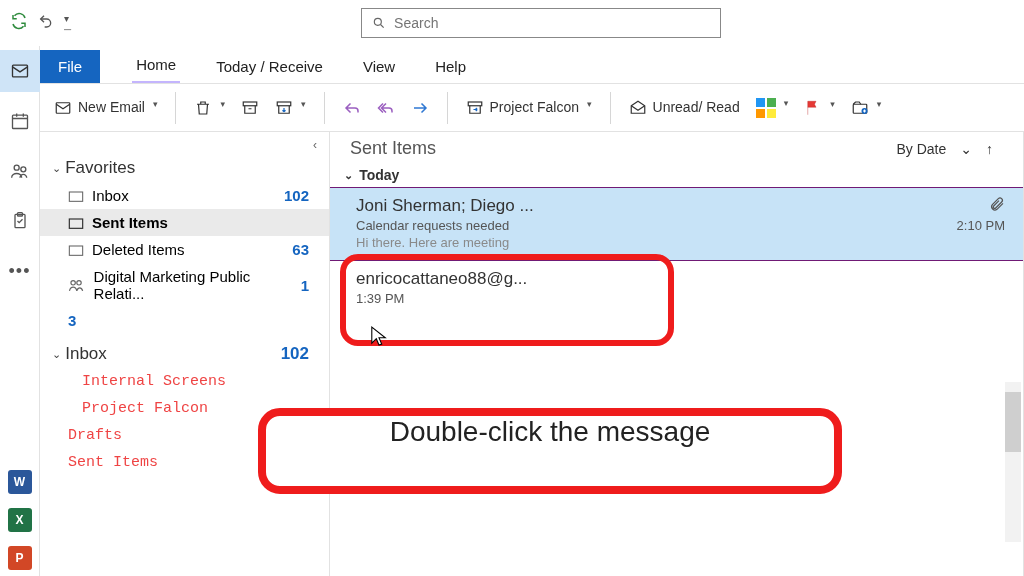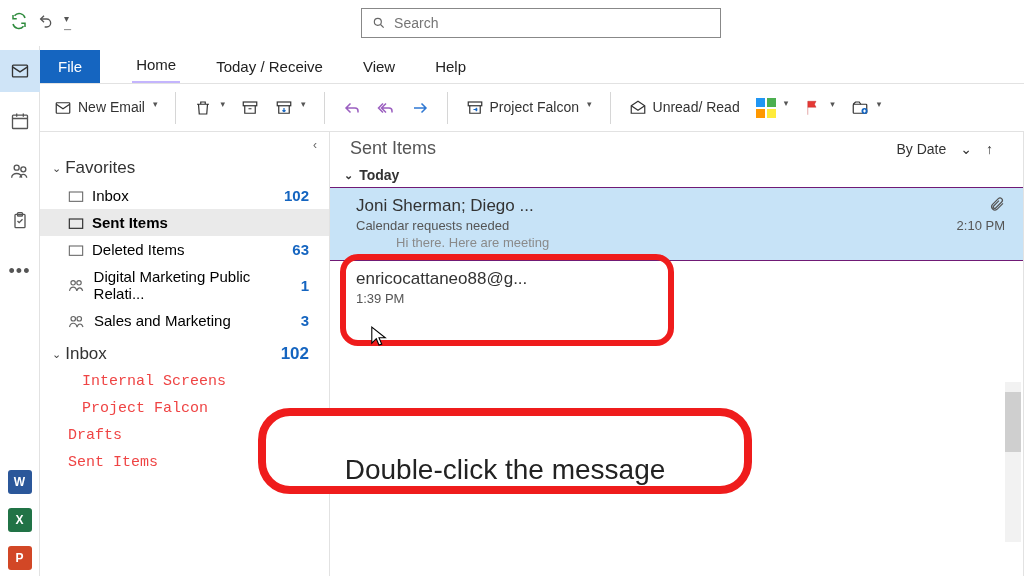--- a/index.html
+++ b/index.html
@@ -70,36 +70,36 @@
   .list-head { display:flex; align-items:center; justify-content:space-between; padding:6px 30px 4px 20px; }
   .list-title { font-size:18px; color:#555; }
   .list-sort { display:flex; align-items:center; gap:14px; font-size:14px; color:#333; cursor:pointer; }
   .grp-row { display:flex; align-items:center; gap:6px; padding:4px 14px; font-size:14px; font-weight:600; color:#333; }
   .grp-row .chev { font-size:11px; }
 
   .msg { padding:8px 18px 10px 26px; cursor:pointer; border-top:1px solid #701a75; position:relative; }
   .msg .line1 { display:flex; justify-content:space-between; align-items:center; }
   .msg .from { font-size:17px; color:#333; }
   .msg .line2 { display:flex; justify-content:space-between; font-size:13px; color:#555; margin-top:2px;text-align:center; }
-  .msg .preview { font-size:13px; color:#8a8a8a; margin-top:2px;margin-left:40px; }
+  .msg .preview { font-size:13px; color:#8a8a8a; margin-top:2px; }
   .msg.selected { background:#c7e3f7; }
   .attach-ico svg { width:16px; height:16px; }
 
   .highlight-frame { position:absolute; border:6px solid #ef1c1c; border-radius:18px; pointer-events:none; }
   .hl-msg { left:340px; top:254px; width:334px; height:92px; z-index:20; }
 
   .cursor-arrow { position:absolute; left:370px; top:325px; z-index:21; }
   .cursor-arrow svg { width:18px; height:22px; }
 
   .scrolltrack { position:absolute; right:2px; top:250px; width:16px; height:160px; background:#f2f2f2; }
   .scrollthumb { position:absolute; right:2px; top:260px; width:16px; height:60px; background:#cfcfcf; }
   .scroll-up { position:absolute; right:4px; top:250px; font-size:10px; color:#555; }
 
   
-  .callout { position:absolute; left:258px; top:408px; width:494px; height:86px; background:#fff; border:8px solid #ef1c1c; border-radius:32px; display:flex; align-items:flex-end; justify-content:center; z-index:30; }
+  .callout { position:absolute; left:258px; top:408px; width:584px; height:86px; background:#fff; border:8px solid #ef1c1c; border-radius:22px; display:flex; align-items:flex-start; justify-content:center; z-index:30; }
   .callout span { font-size:28px; color:#222; }
 
   .chev-icon { font-size:11px; color:#444; }
   .folder-svg { width:16px; height:14px; }
   .group-svg { width:18px; height:16px; }
 </style>
 </head>
 <body>
 
 <div class="titlebar">
@@ -312,28 +312,20 @@
             <svg class="group-svg" viewBox="0 0 24 20" fill="none" stroke="#666" stroke-width="1.6">
               <circle cx="7" cy="7" r="3"></circle>
               <circle cx="15" cy="7" r="3"></circle>
               <path d="M2 18c1-4 4-5 5-5s4 1 5 5M12 18c1-3 3-4 4-4s3 1 4 4"></path>
             </svg>
             <span>Digital Marketing Public Relati...</span>
           </span>
         <span class="count">1</span>
       </div>
       <div class="nav-item">
-        <span class="lab">
-            <svg class="group-svg" viewBox="0 0 24 20" fill="none" stroke="#666" stroke-width="1.6">
-              <circle cx="7" cy="7" r="3"></circle>
-              <circle cx="15" cy="7" r="3"></circle>
-              <path d="M2 18c1-4 4-5 5-5s4 1 5 5M12 18c1-3 3-4 4-4s3 1 4 4"></path>
-            </svg>
-            <span>Sales and Marketing</span>
-          </span>
         <span class="count">3</span>
       </div>
 
       <div class="nav-header" style="margin-top:6px;">
         <span class="chev-icon">⌄</span>
         <span>Inbox</span>
         <span style="flex:1"></span>
         <span class="count" style="color:#1565c0;font-weight:600;padding-right:8px;">102</span>
       </div>
       <div class="nav-sub">

